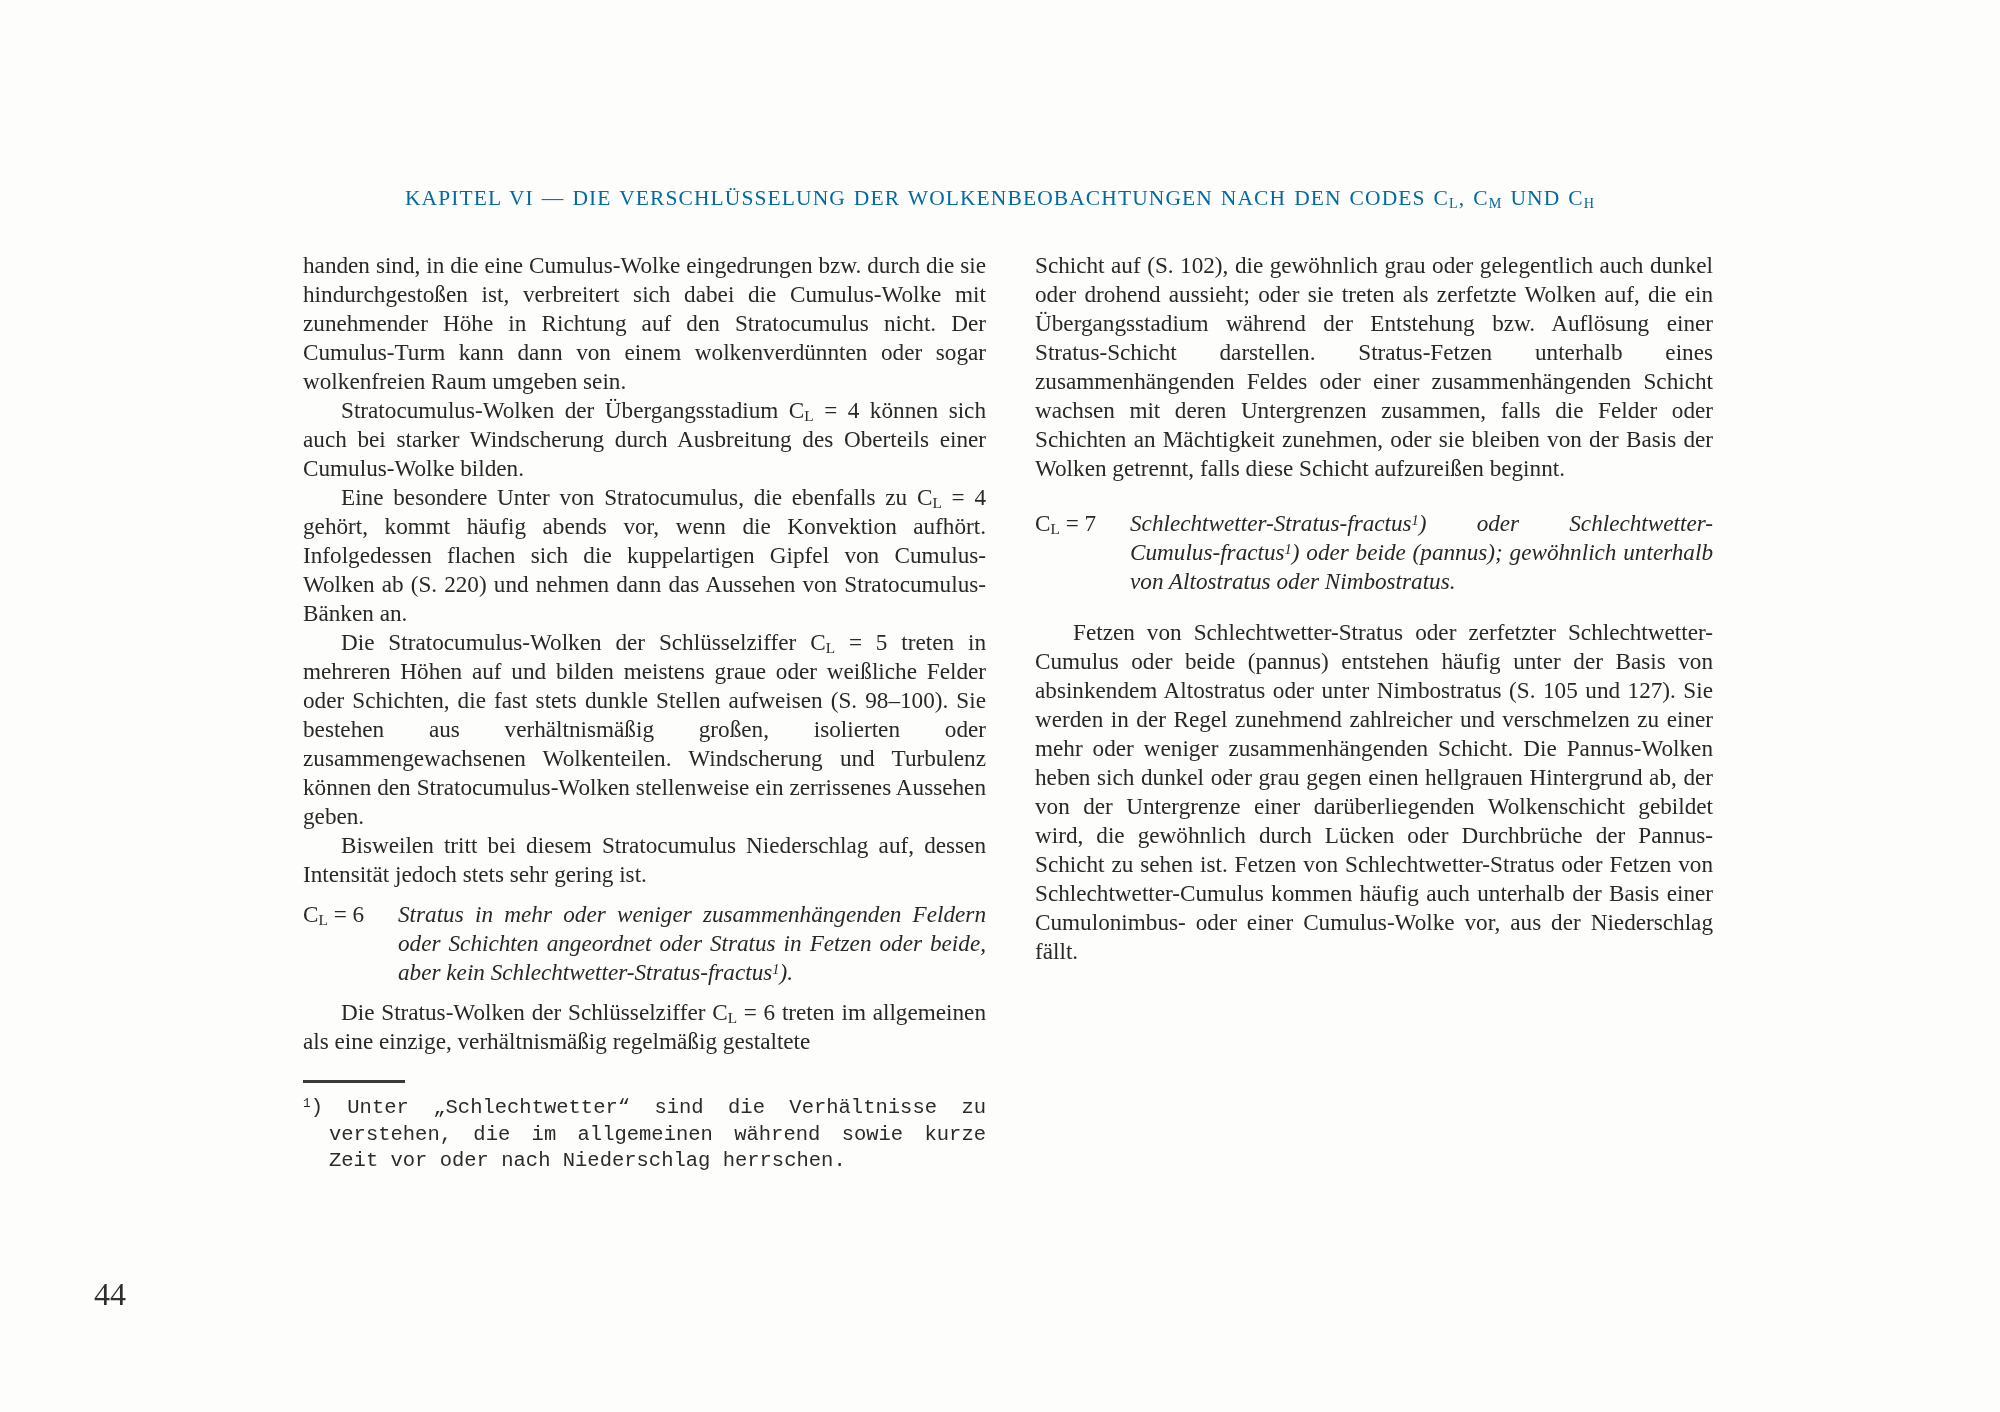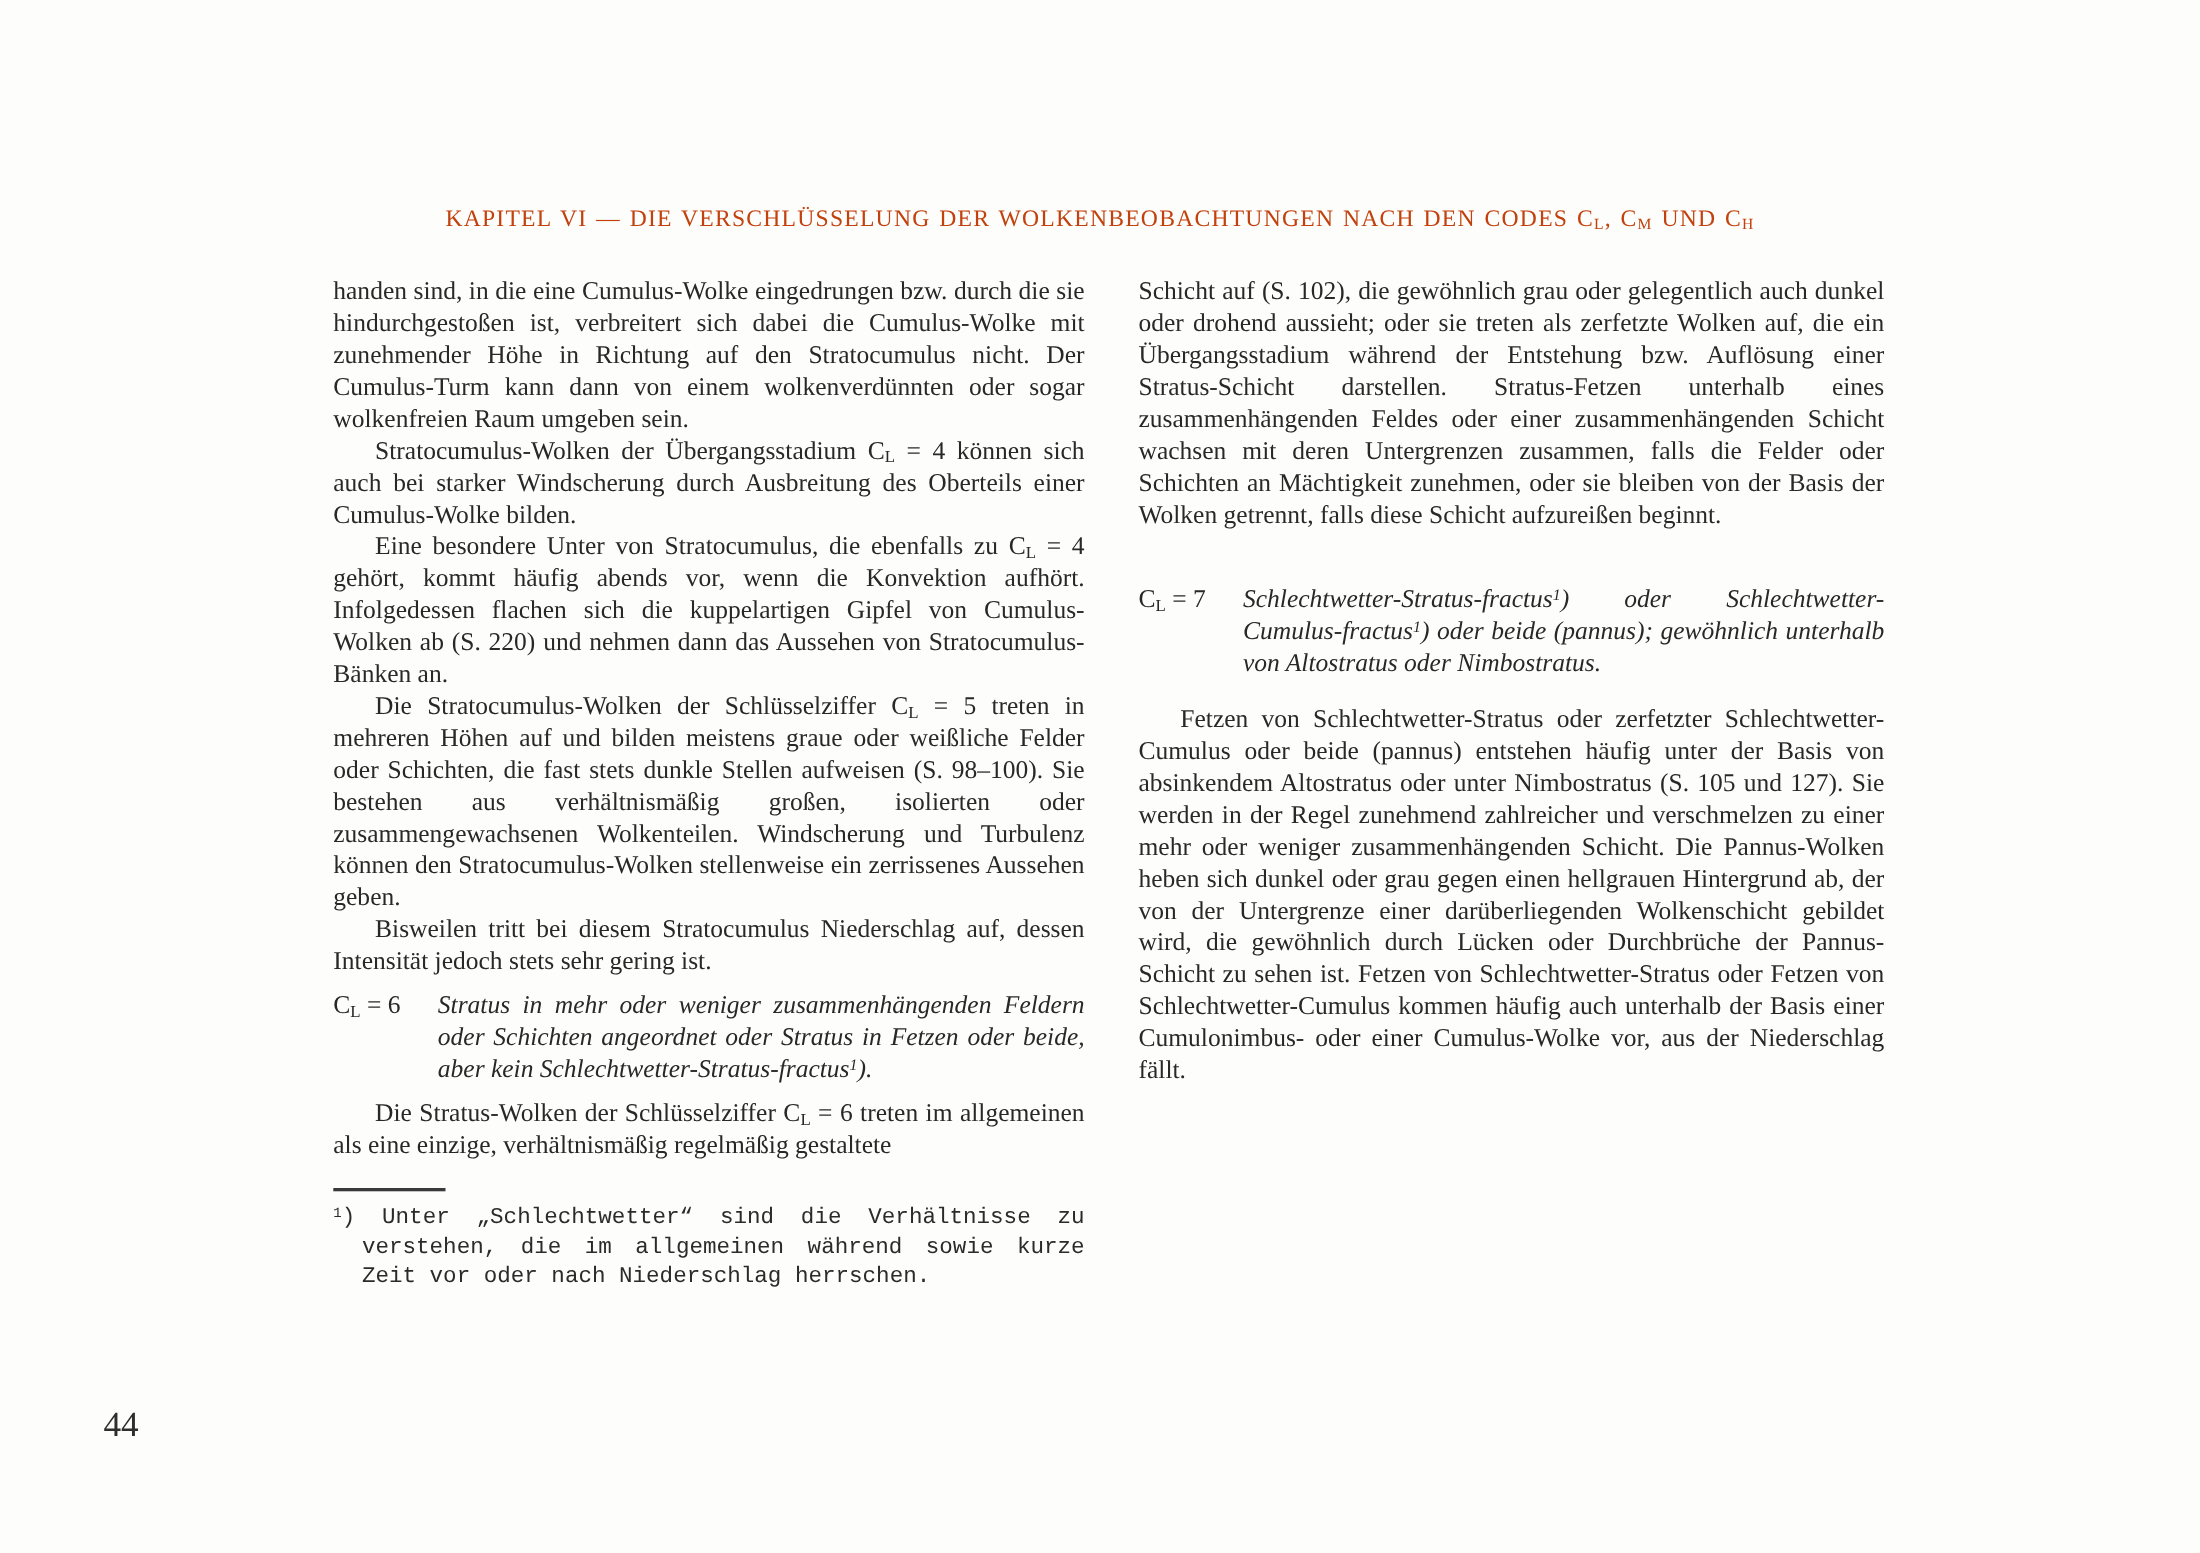--- a/index.html
+++ b/index.html
@@ -17,40 +17,40 @@
 
   .running-head {
     position: absolute;
     top: 186px;
     left: 0;
     width: 2000px;
     text-align: center;
     font-size: 21.5px;
     letter-spacing: 1.1px;
     word-spacing: 1.5px;
-    color: #c2410c;
+    color: #0369a1;
     white-space: nowrap;
   }
 
   .col {
     position: absolute;
     top: 251px;
     text-align: justify;
     font-size: 23.2px;
     line-height: 29px;
     color: #282828;
   }
   .col-left  { left: 303px;  width: 683px; }
   .col-right { left: 1035px; width: 678px; }
 
   p.para { margin: 0; text-indent: 38px; hyphens: auto; -webkit-hyphens: auto; }
   p.para.noindent { text-indent: 0; }
 
   .def { position: relative; padding-left: 95px; margin: 11px 0; }
-  .def.big-gap { margin-top: 48px; margin-bottom: 22px; }
+  .def.big-gap { margin-top: 26px; margin-bottom: 22px; }
   .def-label { position: absolute; left: 0; top: 0; font-style: normal; white-space: nowrap; }
   .def-text { font-style: italic; display: block; hyphens: auto; -webkit-hyphens: auto; }
 
   sub { font-size: 66%; line-height: 0; vertical-align: -0.22em; }
   sup { font-size: 62%; line-height: 0; vertical-align: 0.45em; }
 
   .footnote-sep {
     width: 102px;
     height: 0;
     border-top: 3px solid #3a3a3a;

